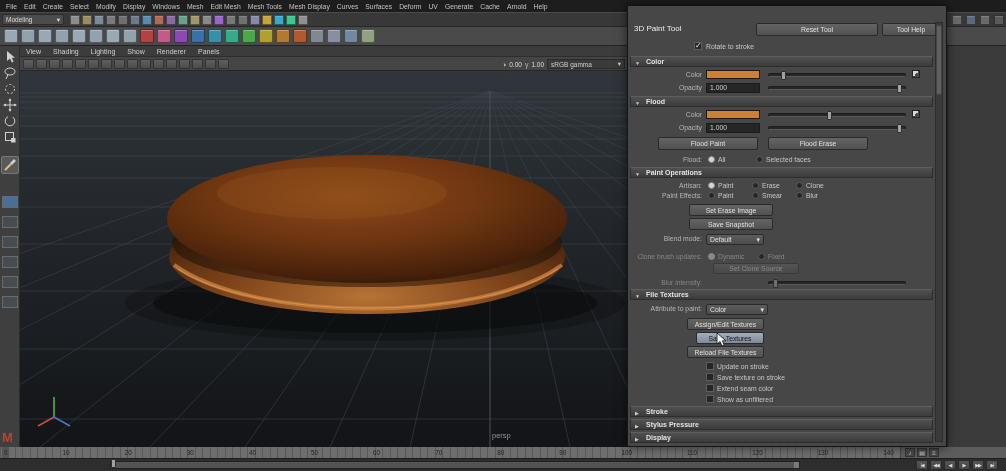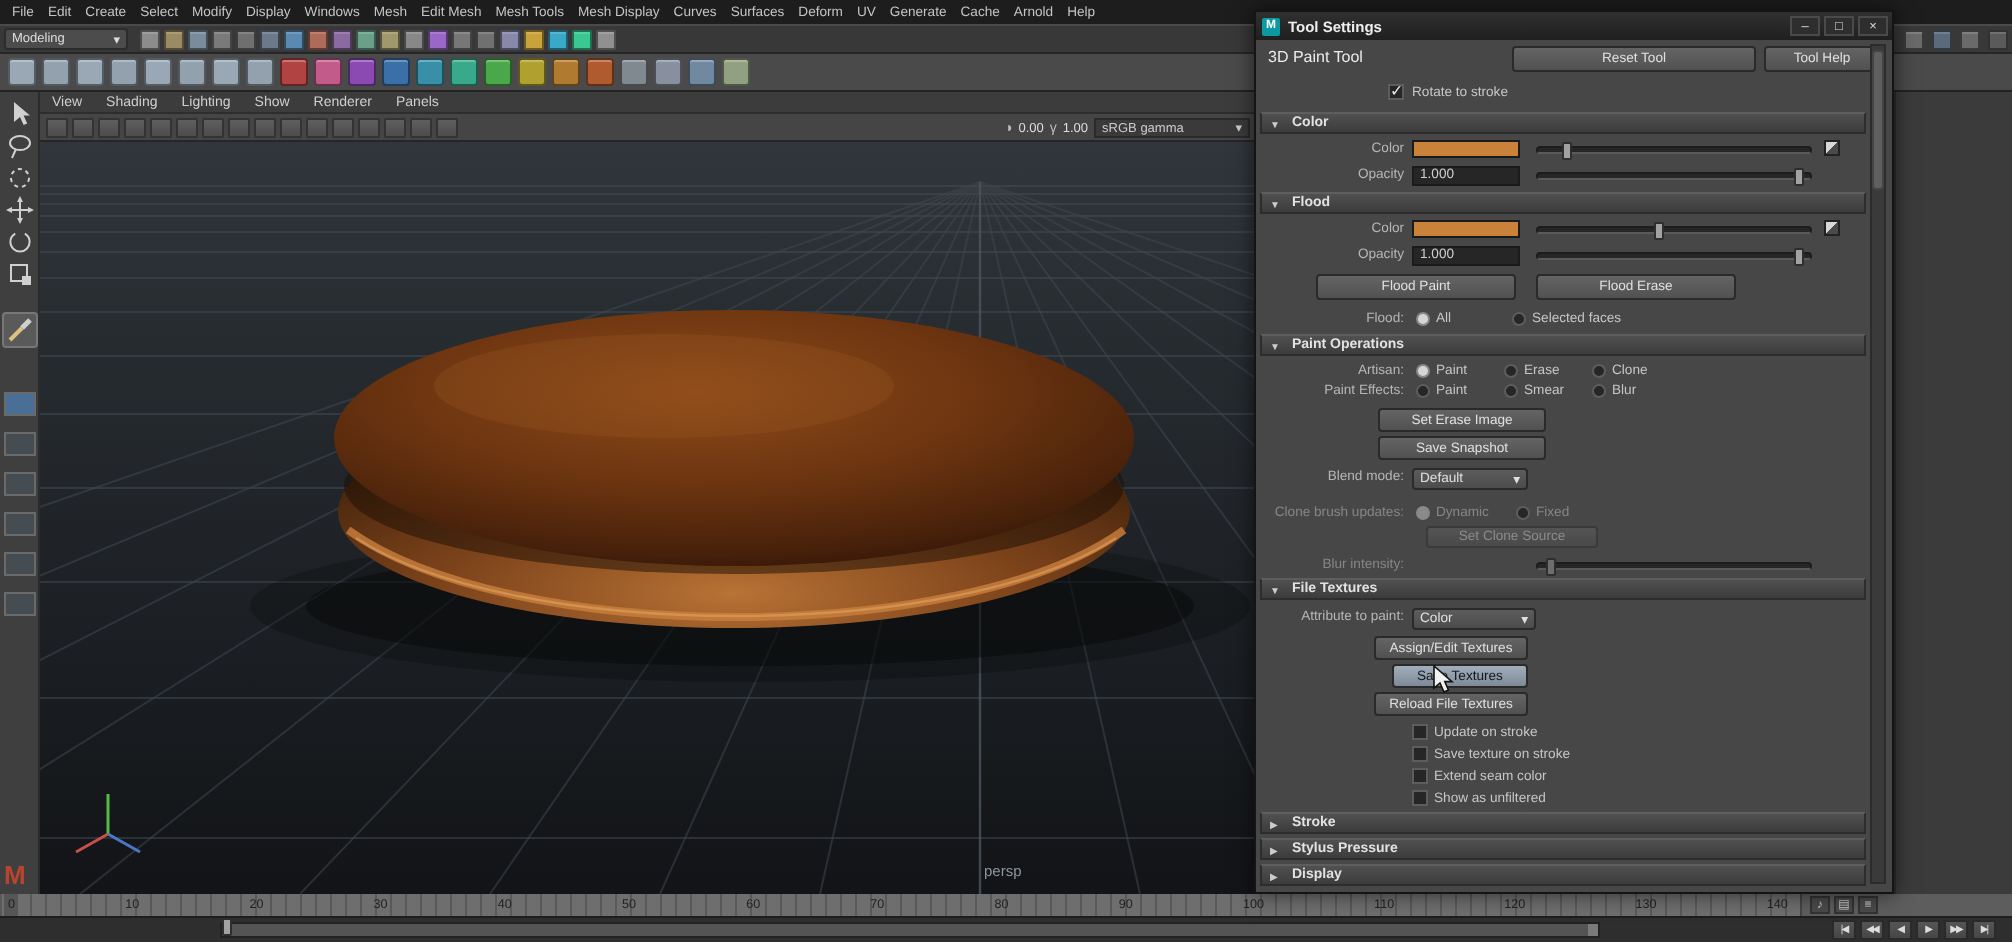--- a/index.html
+++ b/index.html
@@ -376,27 +376,20 @@
         <span class="tbtn">◀</span>
         <span class="tbtn">▶</span>
         <span class="tbtn">▶▶</span>
         <span class="tbtn">▶|</span>
       </div>
   </div>
 
   <div id="mlogo">M</div>
 
   <div id="panel">
-    <div id="ptitle">
-      <span class="appicon">M</span>
-      <span class="wtitle">Tool Settings</span>
-      <span class="winbtn" style="right:36px">–</span>
-      <span class="winbtn" style="right:19px">□</span>
-      <span class="winbtn" style="right:2px">×</span>
-    </div>
     <div id="pbody">
       <div id="toolname">3D Paint Tool</div>
       <div class="btn" style="left:128px;top:3px;width:122px;height:13px">Reset Tool</div>
       <div class="btn" style="left:254px;top:3px;width:58px;height:13px">Tool Help</div>
 
       <div class="prow" style="top:22px">
         <span class="chk" style="position:absolute;left:66px;top:0">
             <span class="ck">✓</span>
           </span>
         <span class="rlbl" style="left:78px">Rotate to stroke</span>

